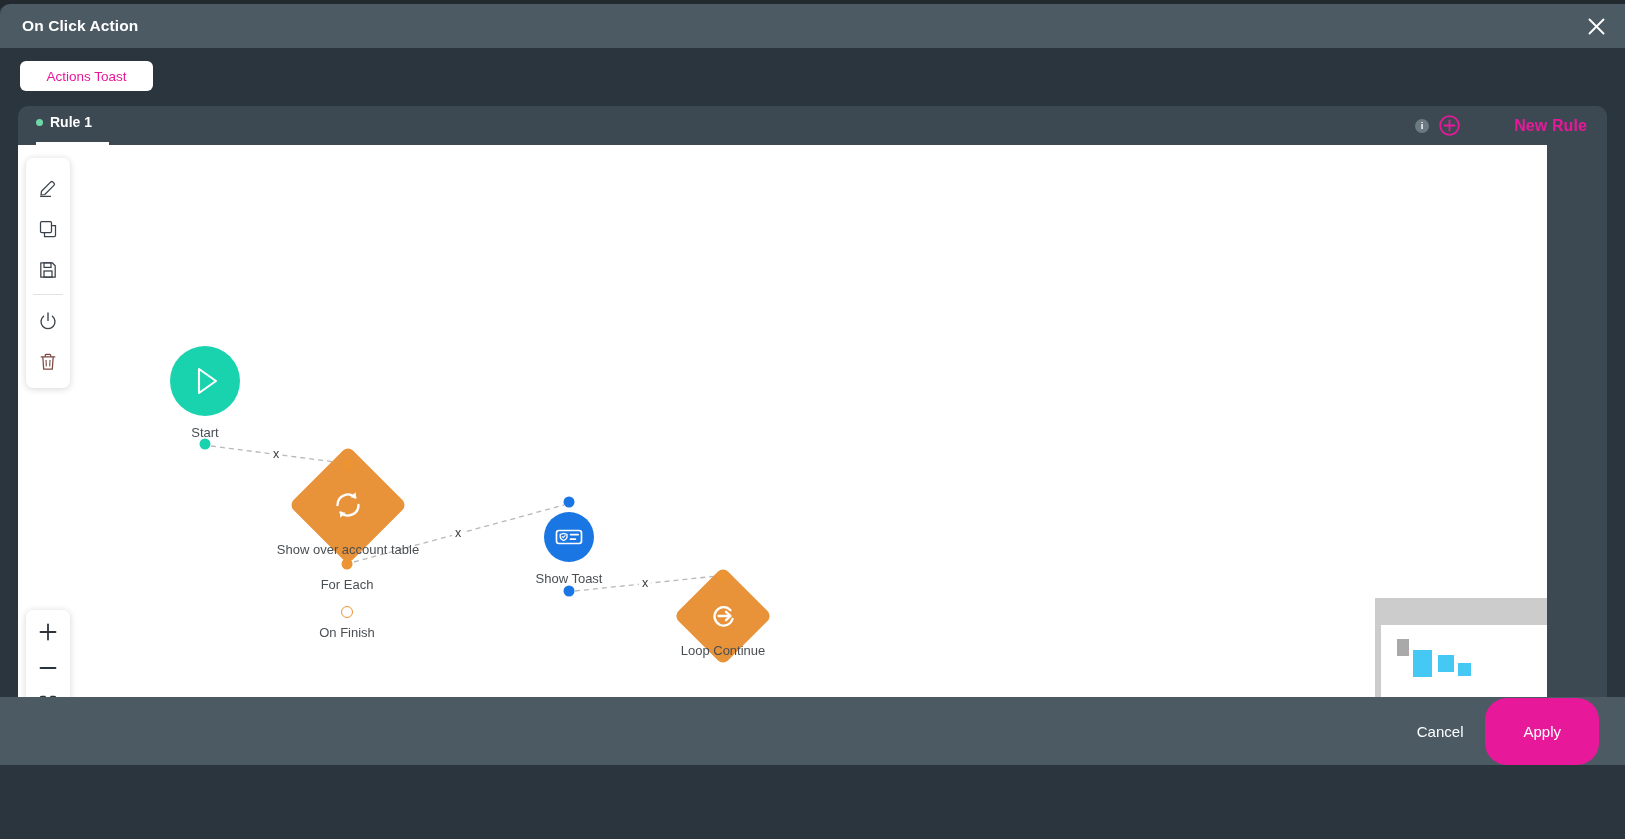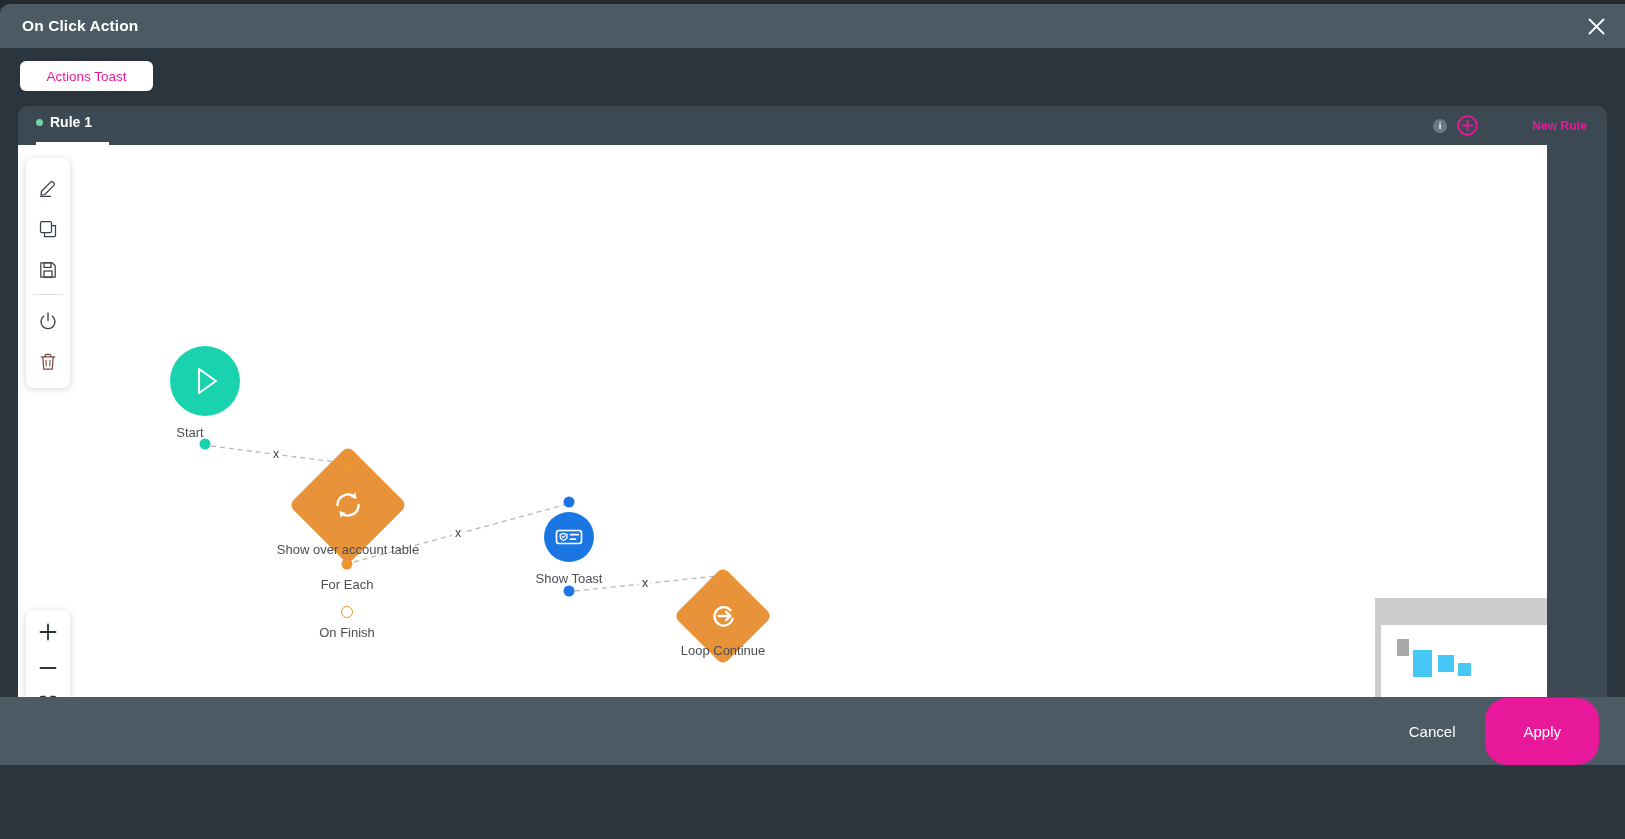--- a/index.html
+++ b/index.html
@@ -105,21 +105,21 @@
   .info-icon {
     width: 14px; height: 14px; border-radius: 50%;
     background: #6b7980;
     color: #ffffff;
     font-size: 9.5px; font-weight: bold;
     display: flex; align-items: center; justify-content: center;
     line-height: 1;
   }
   .plus-circle { display: block; }
   .new-rule-label {
-    color: #e8189b; font-size: 12px; font-weight: bold;
+    color: #e8189b; font-size: 16px; font-weight: bold;
     letter-spacing: .1px;
     padding-left: 44px;
   }
 
   
   .canvas {
     position: absolute; left: 18px; top: 145px;
     width: 1529px; height: 597px;
     background: #ffffff;
     overflow: hidden;
@@ -233,21 +233,21 @@
   }
   .mini-node { position: absolute; }
 
   
   .footer {
     position: absolute; left: 0; bottom: 0;
     width: 1625px; height: 68px;
     background: #4b5a63;
     display: flex; align-items: center; justify-content: flex-end;
     padding-right: 26px;
-    gap: 30px;
+    gap: 22px;
   }
   .cancel-btn {
     color: #ffffff; font-size: 15px;
     cursor: pointer;
     background: none; border: none;
     font-family: "Liberation Sans", sans-serif;
   }
   .apply-btn {
     background: #e8189b;
     color: #ffffff;
@@ -316,21 +316,21 @@
     <div class="edge-x" style="left: 258px; top: 309px;">x</div>
         <div class="edge-x" style="left: 440px; top: 388px;">x</div>
         <div class="edge-x" style="left: 627px; top: 438px;">x</div>
         <div class="node-circle" style="width: 70px; height: 70px; background: rgb(25, 211, 174); position: absolute; left: 152px; top: 201px;">
           <span style="display: flex;">
             <svg width="40" height="40" viewBox="0 0 40 40">
               <path d="M14 8 L31 20 L14 32 Z" fill="none" stroke="#ffffff" stroke-width="2.1" stroke-linejoin="round"></path>
             </svg>
           </span>
         </div>
-        <div class="node-label" style="left: 172px; top: 280px;">Start</div>
+        <div class="node-label" style="left: 187px; top: 280px;">Start</div>
         <div class="node-diamond" style="width: 84px; height: 84px; background: rgb(232, 147, 57); position: absolute; left: 288px; top: 318px;">
           <span style="display: flex;">
             <svg width="34" height="34" viewBox="0 0 34 34">
       <path d="M6.5 17 a10.5 10.5 0 0 1 17.9 -7.4" fill="none" stroke="#fff" stroke-width="2.4" stroke-linecap="round"></path>
       <path d="M27.5 17 a10.5 10.5 0 0 1 -17.9 7.4" fill="none" stroke="#fff" stroke-width="2.4" stroke-linecap="round"></path>
       <path d="M24.6 4.3 L25.2 10.3 L19.3 9.3 Z" fill="#fff"></path>
       <path d="M9.4 29.7 L8.8 23.7 L14.7 24.7 Z" fill="#fff"></path>
     </svg>
           </span>
         </div>

